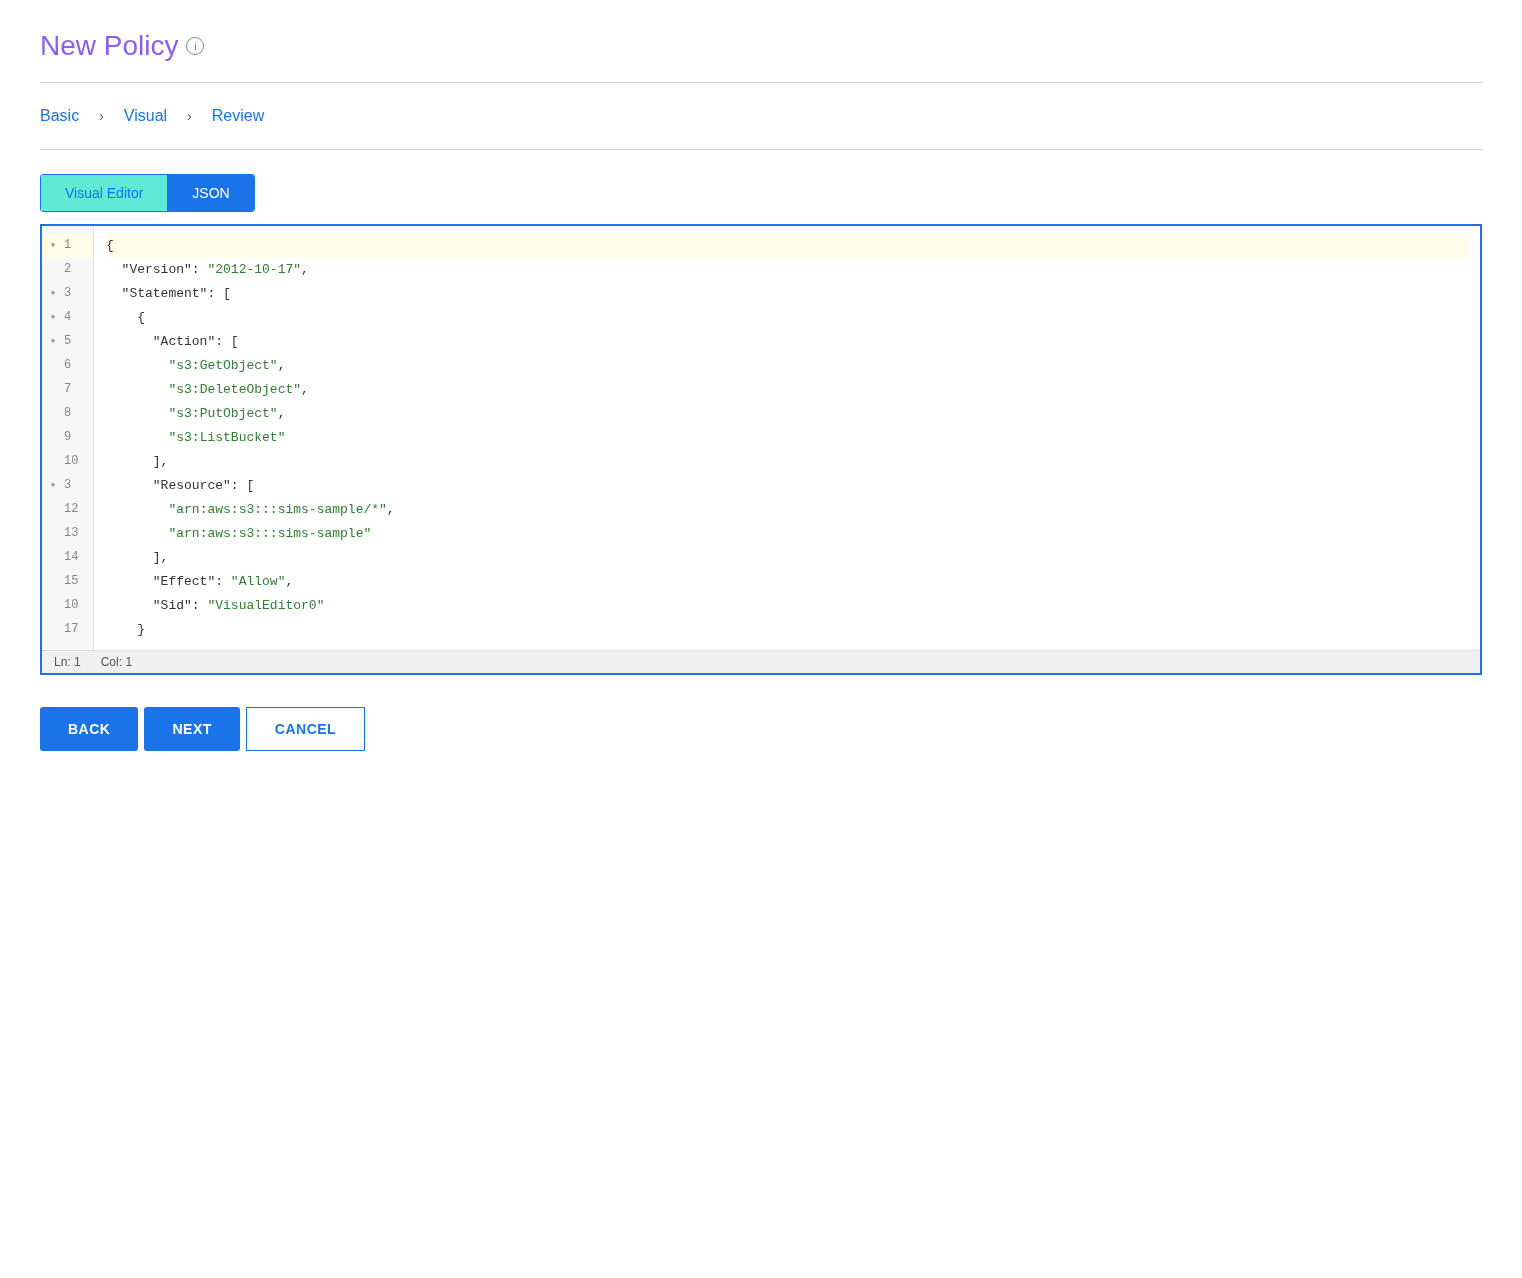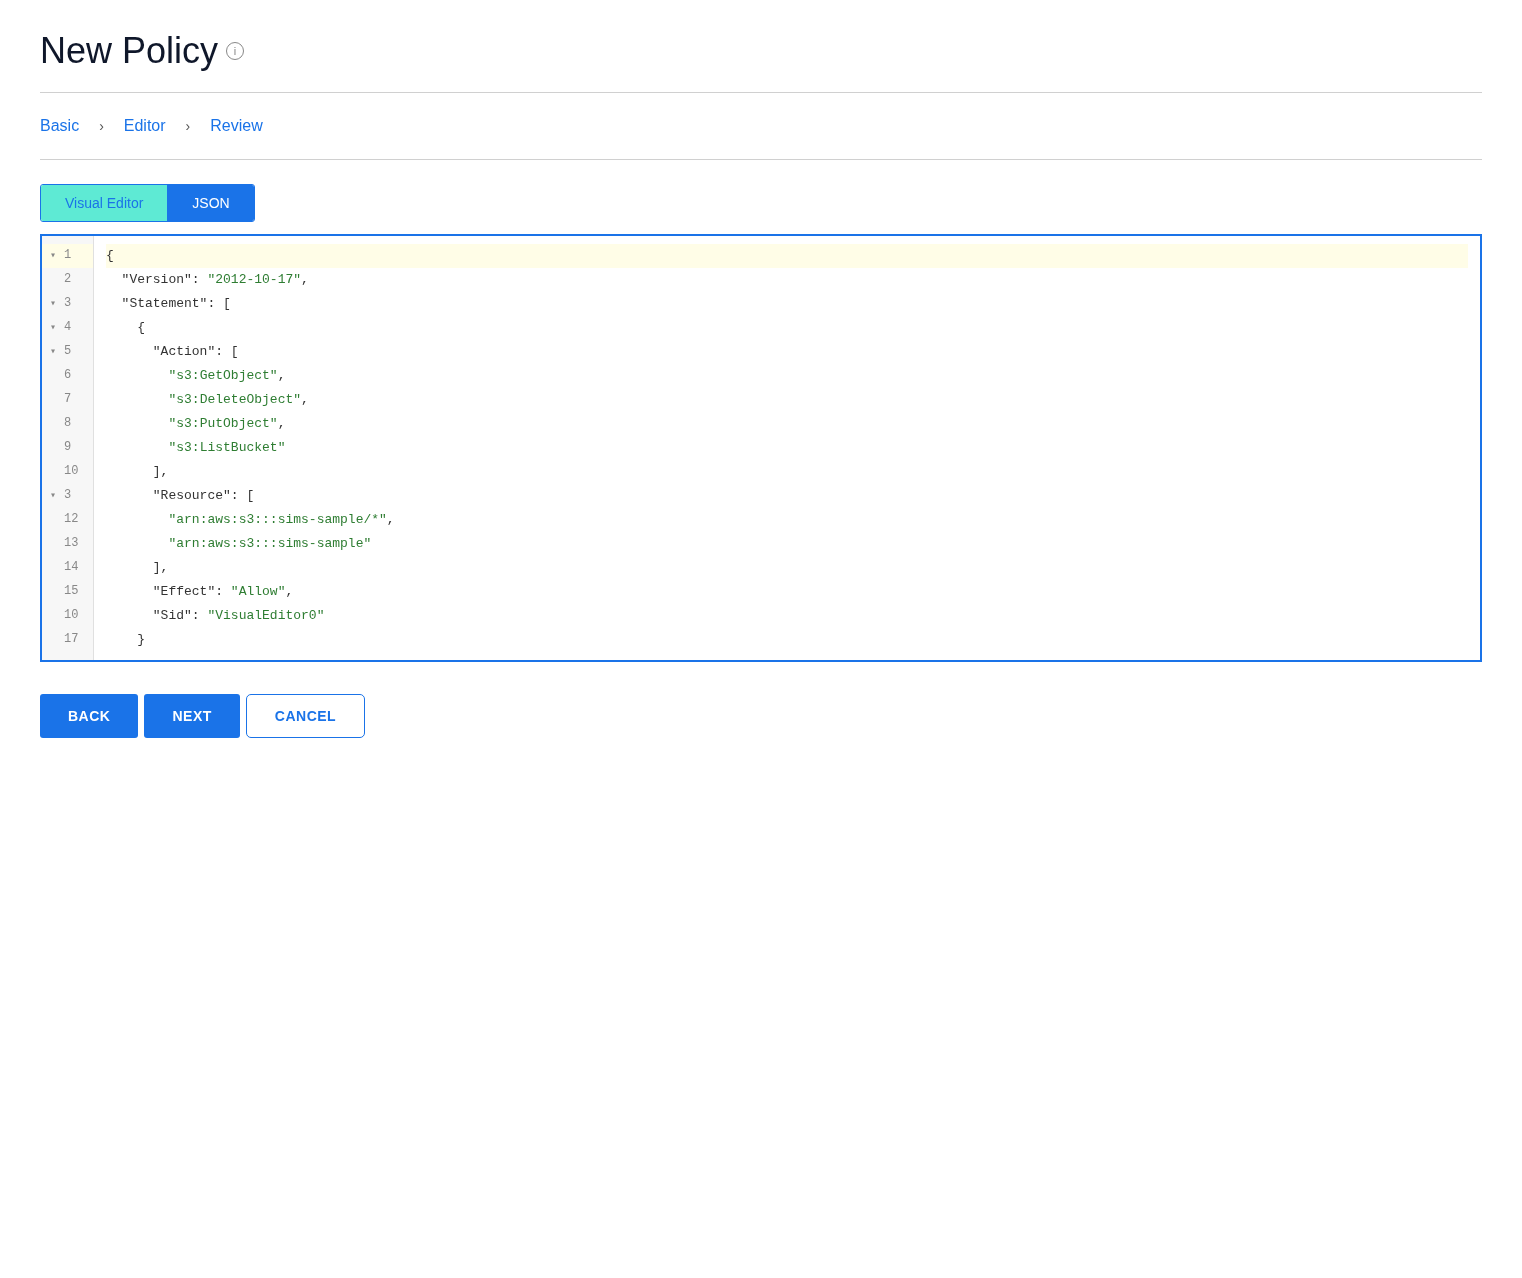--- a/index.html
+++ b/index.html
@@ -11,23 +11,23 @@
     }
 
     .page-title-row {
       display: flex;
       align-items: center;
       gap: 8px;
       margin-bottom: 20px;
     }
 
     .page-title {
-      font-size: 36px;
+      font-size: 28px;
       font-weight: 400;
-      color: #0f172a;
+      color: #8b5cf6;
     }
 
     .info-icon {
       width: 18px;
       height: 18px;
       border-radius: 50%;
       border: 1.5px solid #888;
       display: inline-flex;
       align-items: center;
       justify-content: center;
@@ -186,39 +186,39 @@
       letter-spacing: 0.5px;
     }
 
     .btn-outline {
       background: #fff;
       color: #1a73e8;
       border: 1.5px solid #1a73e8;
       padding: 13px 28px;
       font-size: 14px;
       font-weight: 600;
-      border-radius: 5px;
+      border-radius: 0;
       cursor: pointer;
       letter-spacing: 0.5px;
     }
   </style>
 </head>
 <body>
 
 <div class="page-title-row">
   <h1 class="page-title">New Policy</h1>
   <span class="info-icon">i</span>
 </div>
 
 <hr class="divider">
 
 <nav class="breadcrumb">
   <span class="breadcrumb-item">Basic</span>
   <span class="breadcrumb-chevron">›</span>
-  <span class="breadcrumb-item">Editor</span>
+  <span class="breadcrumb-item">Visual</span>
   <span class="breadcrumb-chevron">›</span>
   <span class="breadcrumb-item">Review</span>
 </nav>
 
 <hr class="divider">
 
 <div class="tabs-row">
   <button class="tab-btn">Visual Editor</button>
   <button class="tab-btn active">JSON</button>
 </div>
@@ -308,19 +308,23 @@
       <div class="code-line"><span class="key-color">      ],</span></div>
       <div class="code-line"><span class="key-color">      "Resource": [</span></div>
       <div class="code-line"><span class="key-color">        </span><span class="string-color">"arn:aws:s3:::sims-sample/*"</span><span class="key-color">,</span></div>
       <div class="code-line"><span class="key-color">        </span><span class="string-color">"arn:aws:s3:::sims-sample"</span></div>
       <div class="code-line"><span class="key-color">      ],</span></div>
       <div class="code-line"><span class="key-color">      "Effect": </span><span class="string-color">"Allow"</span><span class="key-color">,</span></div>
       <div class="code-line"><span class="key-color">      "Sid": </span><span class="string-color">"VisualEditor0"</span></div>
       <div class="code-line"><span class="key-color">    }</span></div>
     </div>
   </div>
+  <div class="status-bar">
+    <span>Ln: 1</span>
+    <span>Col: 1</span>
+  </div>
 </div>
 
 <div class="action-buttons">
   <button class="btn-primary">BACK</button>
   <button class="btn-primary">NEXT</button>
   <button class="btn-outline">CANCEL</button>
 </div>
 
 </body></html>

